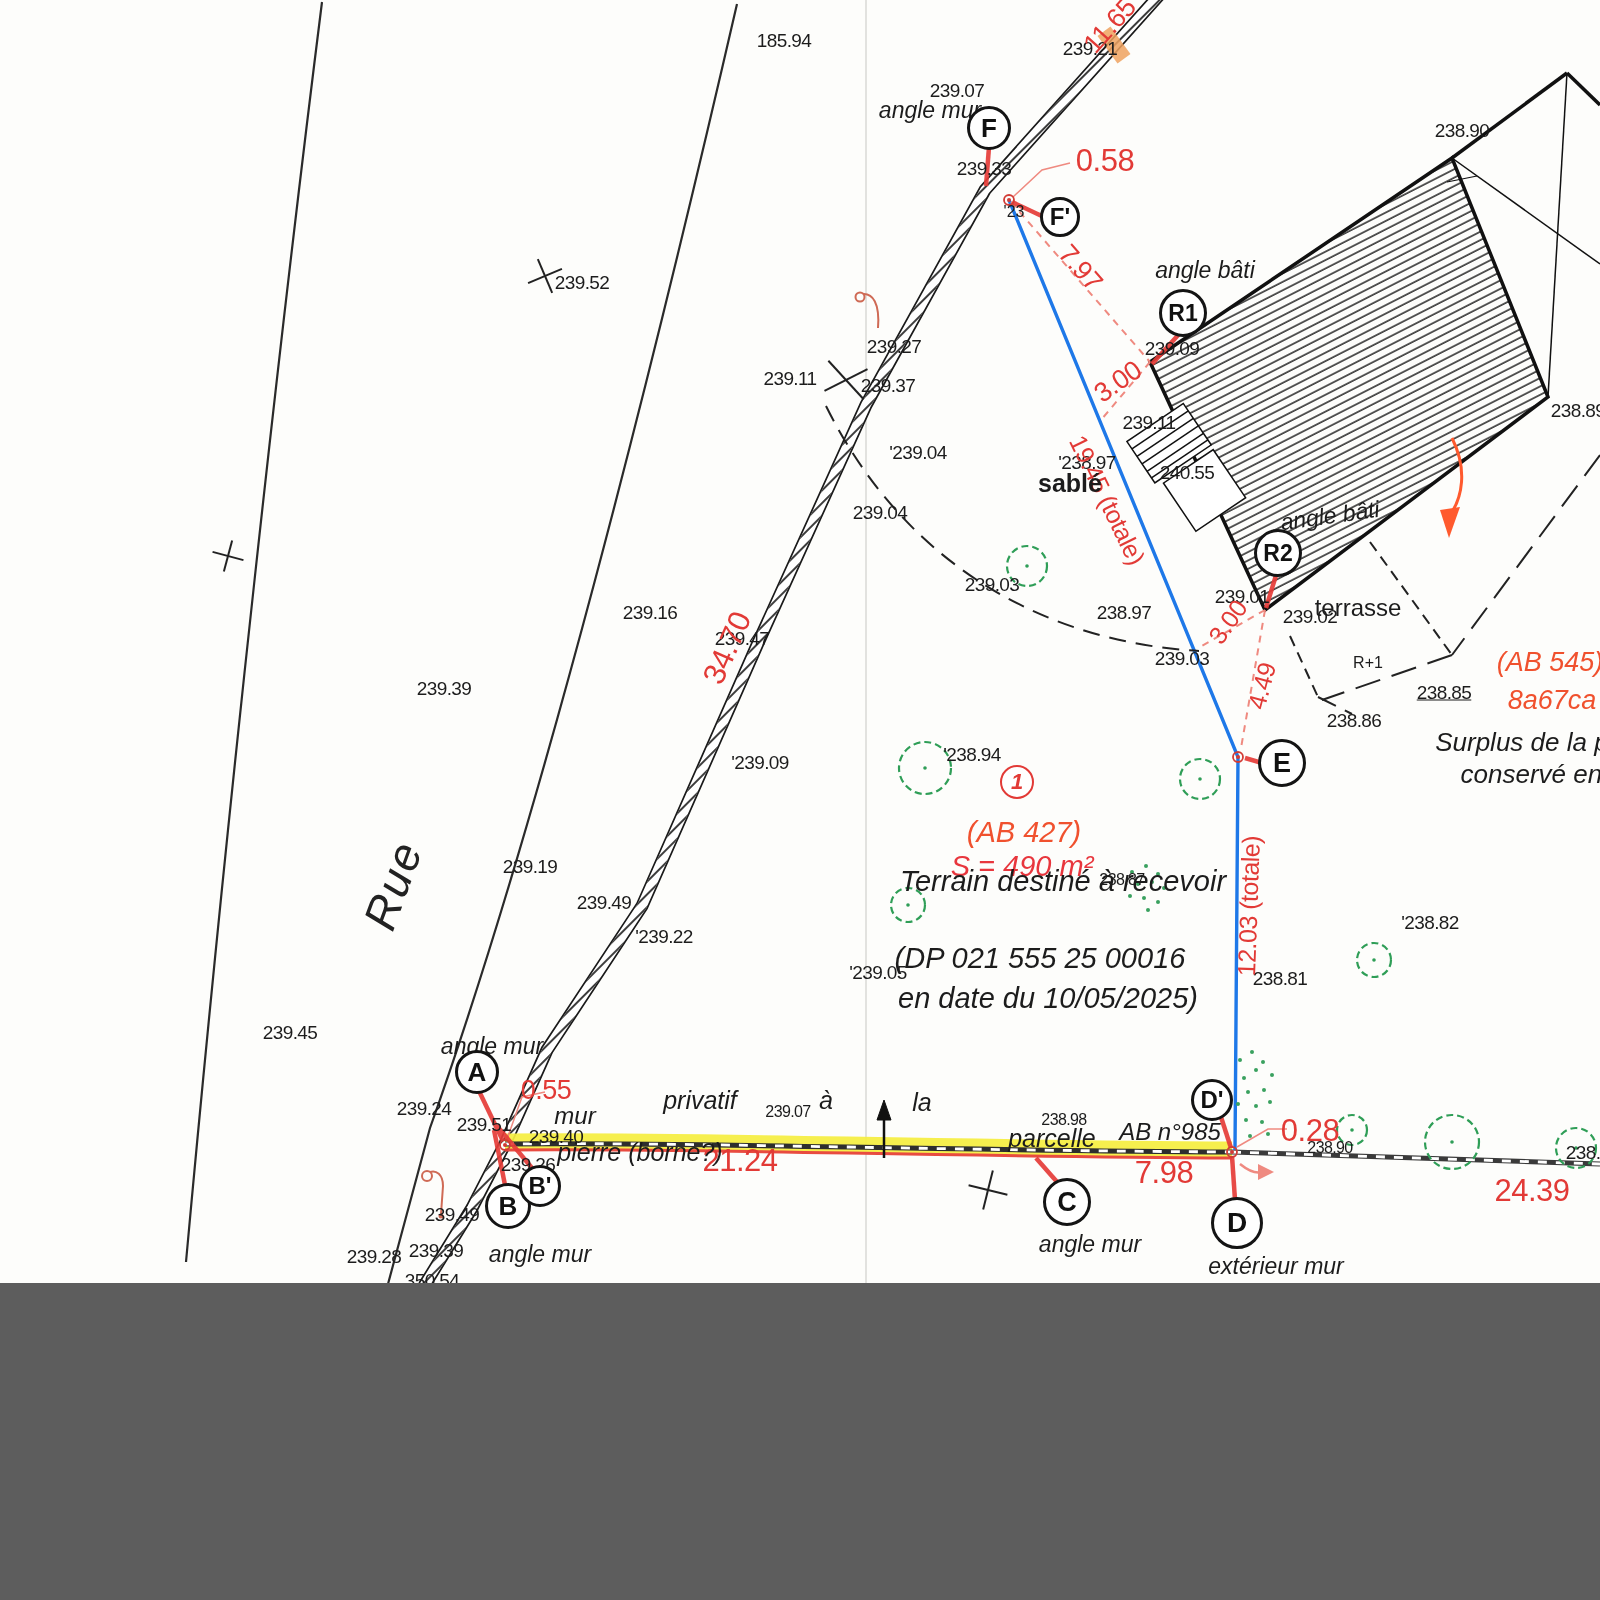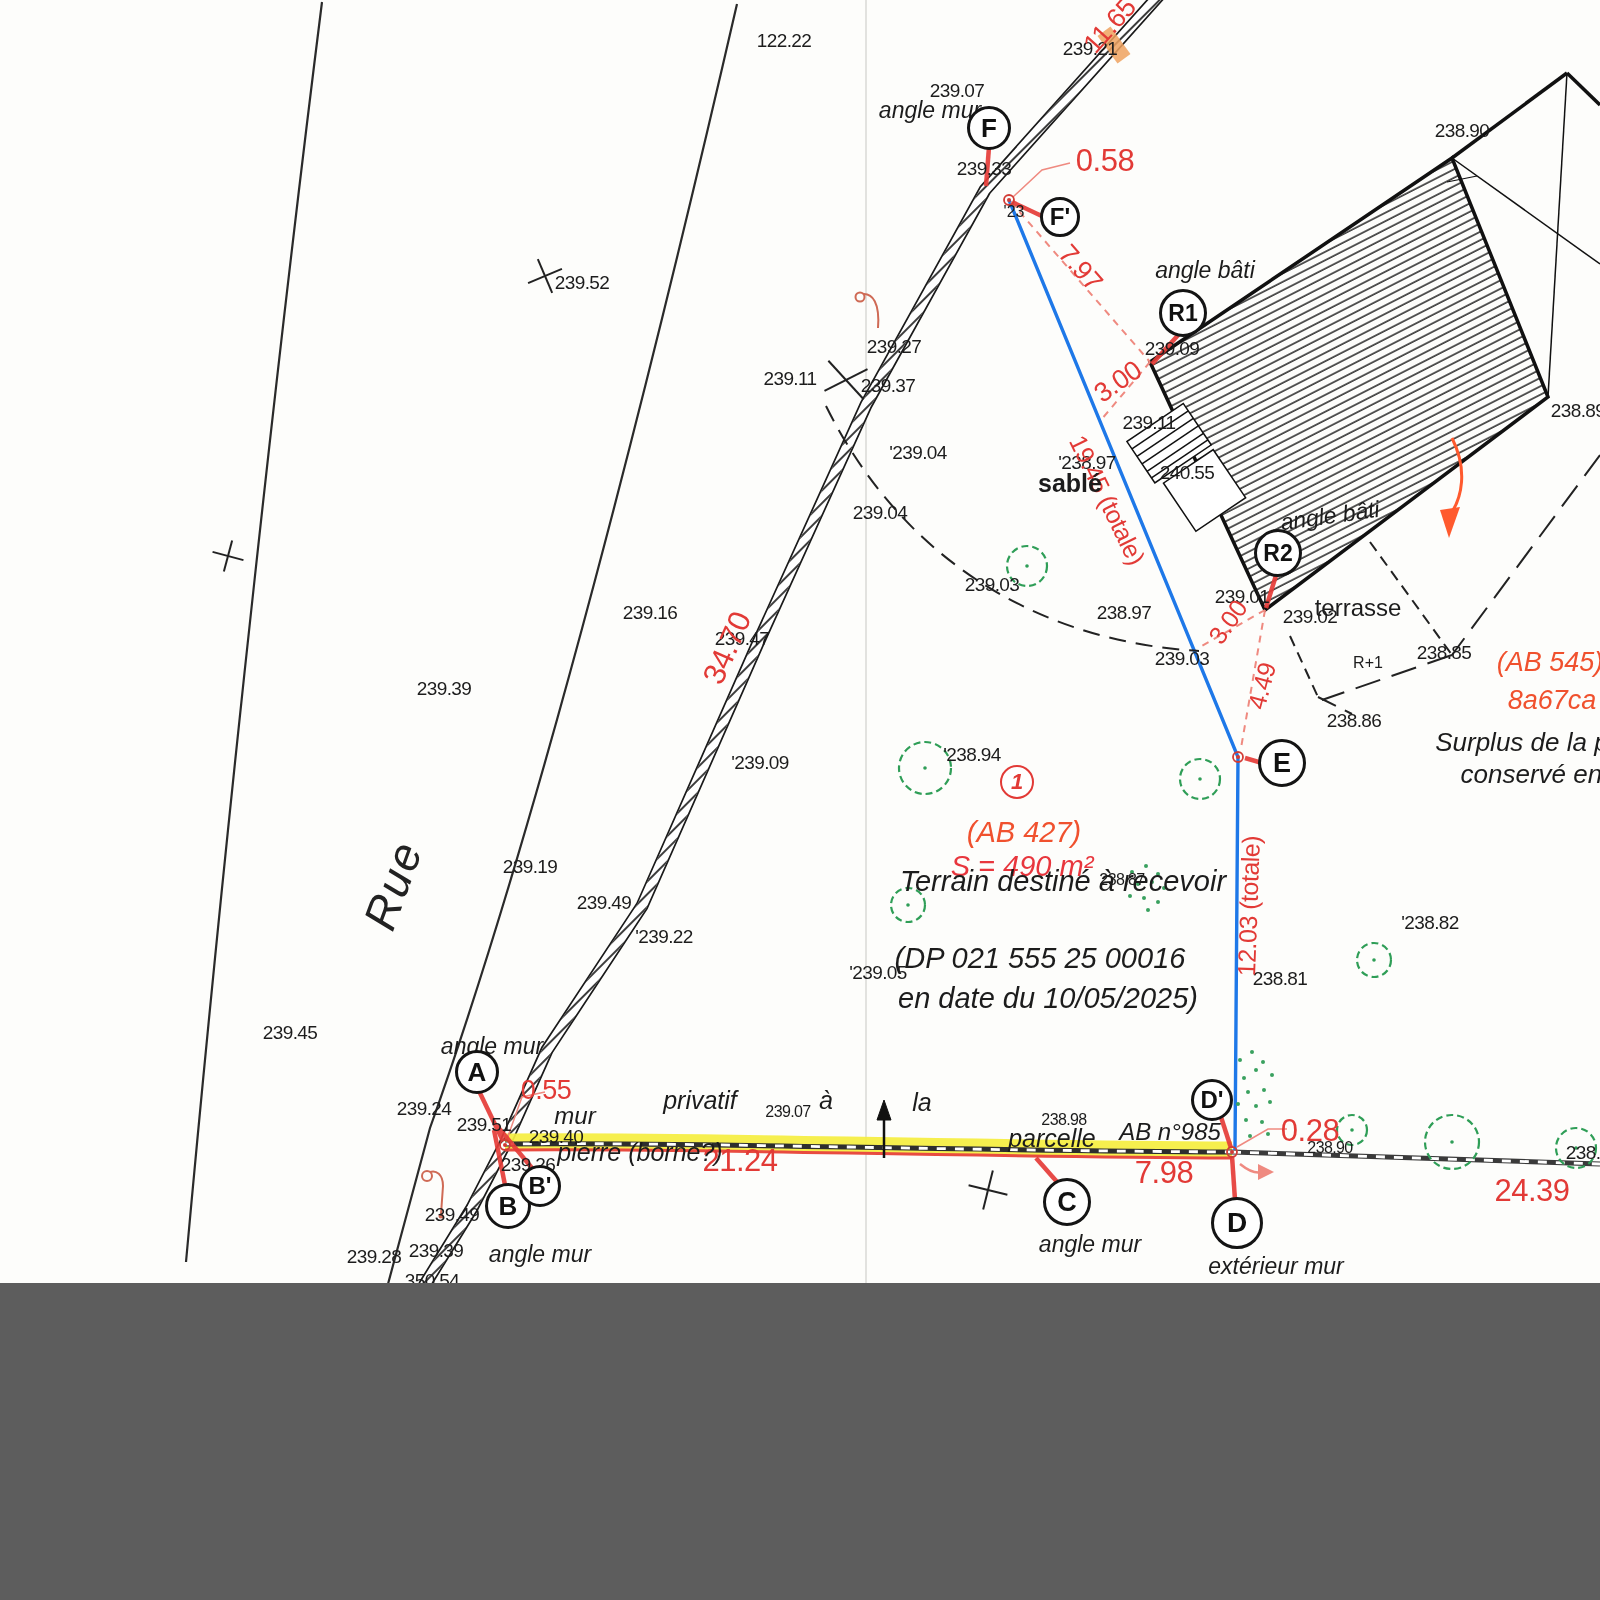--- a/index.html
+++ b/index.html
@@ -232,42 +232,42 @@
       </g>
 
       <g>
         <path d="M1240,1164 C1250,1172 1256,1174 1262,1172" stroke="#ef8a80" stroke-width="2.5" fill="none"></path>
         <polygon points="1258,1164 1258,1180 1274,1172" fill="#ef8a80"></polygon>
       </g>
     </svg>
 
     <div class="lbl rue" style="left:393px;top:885px;transform:translate(-50%,-50%) rotate(-70deg);">Rue</div>
 
-    <div class="lbl elev" style="left:784px;top:40px;">122.22</div>
+    <div class="lbl elev" style="left:784px;top:40px;">185.94</div>
     <div class="lbl elev" style="left:1090px;top:48px;">239.21</div>
     <div class="lbl elev" style="left:957px;top:90px;">239.07</div>
     <div class="lbl elev" style="left:984px;top:168px;">239.33</div>
     <div class="lbl elev" style="left:582px;top:282px;">239.52</div>
     <div class="lbl elev" style="left:894px;top:346px;">239.27</div>
     <div class="lbl elev" style="left:888px;top:385px;">239.37</div>
     <div class="lbl elev" style="left:790px;top:378px;">239.11</div>
     <div class="lbl elev" style="left:1172px;top:348px;">239.09</div>
     <div class="lbl elev" style="left:1149px;top:422px;">239.11</div>
     <div class="lbl elev" style="left:1187px;top:472px;">240.55</div>
     <div class="lbl elev" style="left:918px;top:452px;">'239.04</div>
     <div class="lbl elev" style="left:880px;top:512px;">239.04</div>
     <div class="lbl elev" style="left:1087px;top:462px;">'238.97</div>
     <div class="lbl elev" style="left:650px;top:612px;">239.16</div>
     <div class="lbl elev" style="left:742px;top:638px;">239.47</div>
     <div class="lbl elev" style="left:992px;top:584px;">239.03</div>
     <div class="lbl elev" style="left:1124px;top:612px;">238.97</div>
     <div class="lbl elev" style="left:1182px;top:658px;">239.03</div>
     <div class="lbl elev" style="left:1242px;top:596px;">239.01</div>
     <div class="lbl elev" style="left:1310px;top:616px;">239.02</div>
-    <div class="lbl elev" style="left:1444px;top:652px;">238.85</div>
+    <div class="lbl elev" style="left:1444px;top:692px;text-decoration:underline;">238.85</div>
     <div class="lbl elev" style="left:1354px;top:720px;">238.86</div>
     <div class="lbl elev" style="left:444px;top:688px;">239.39</div>
     <div class="lbl elev" style="left:760px;top:762px;">'239.09</div>
     <div class="lbl elev" style="left:972px;top:754px;">'238.94</div>
     <div class="lbl elev" style="left:530px;top:866px;">239.19</div>
     <div class="lbl elev" style="left:604px;top:902px;">239.49</div>
     <div class="lbl elev" style="left:664px;top:936px;">'239.22</div>
     <div class="lbl elev" style="left:878px;top:972px;">'239.05</div>
     <div class="lbl elev" style="left:1280px;top:978px;">238.81</div>
     <div class="lbl elev" style="left:1430px;top:922px;">'238.82</div>

